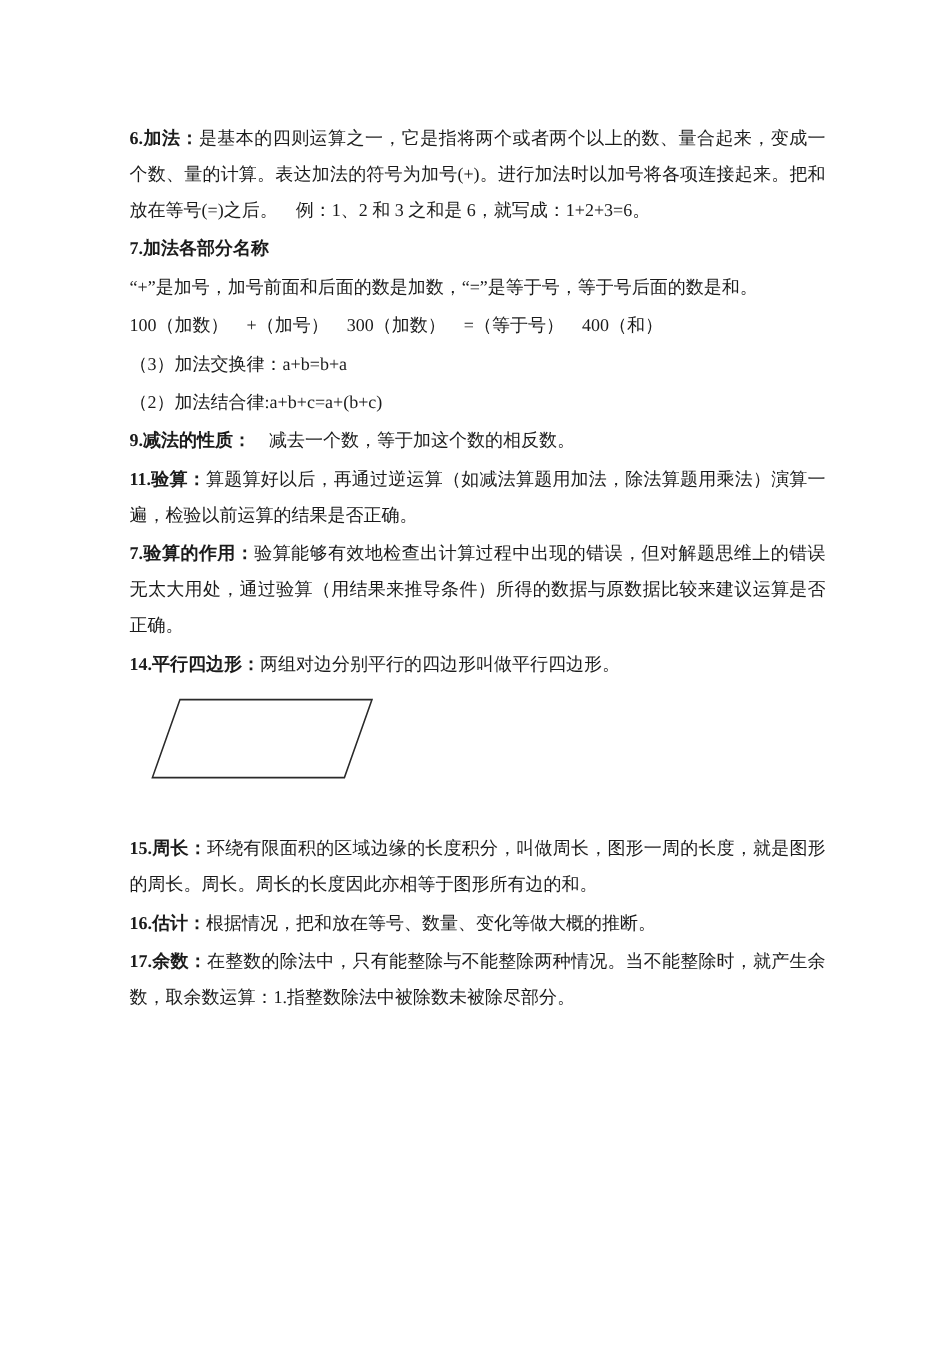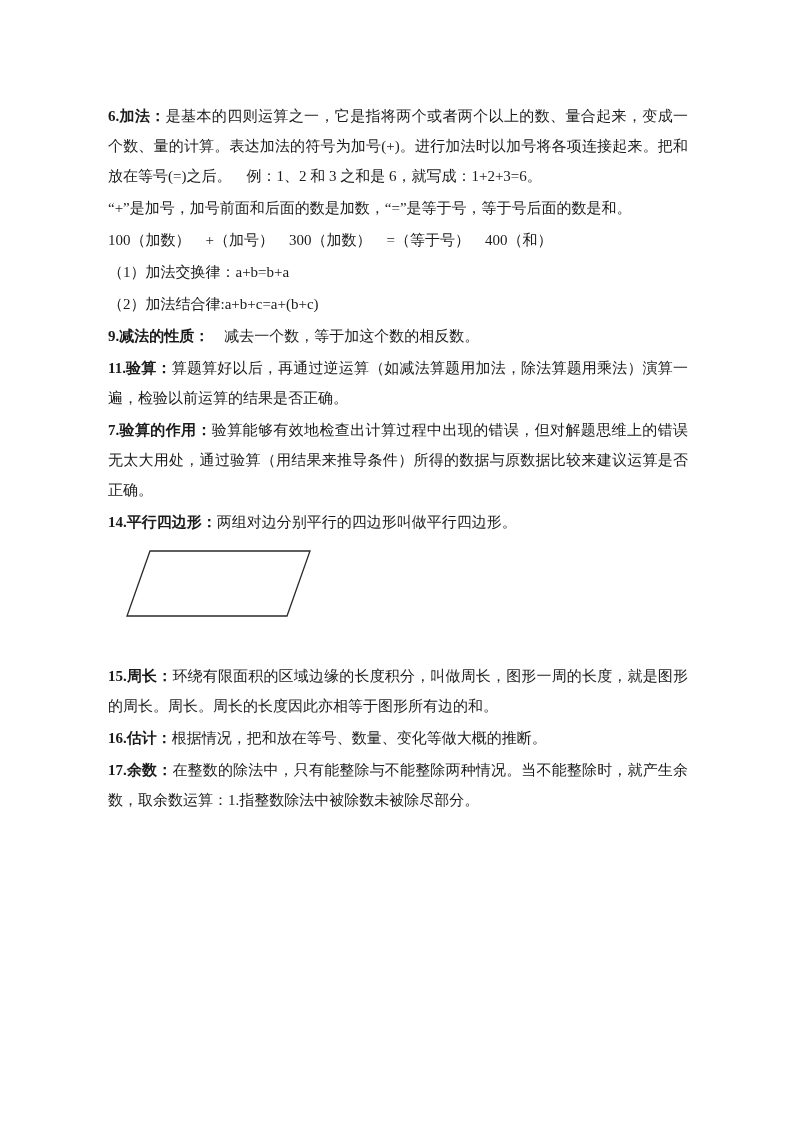--- a/index.html
+++ b/index.html
@@ -41,27 +41,28 @@
   }
 </style>
 </head>
 <body>
 
 <div class="page">
   <div class="content">
 
     <p class="para"><span class="lead">6.加法：</span><span>是基本的四则运算之一，它是指将两个或者两个以上的数、量合起来，变成一个数、量的计算。表达加法的符号为加号(+)。进行加法时以加号将各项连接起来。把和放在等号(=)之后。　例：1、2 和 3 之和是 6，就写成：1+2+3=6。</span></p>
 
+    <p class="para"><span class="lead">7.加法各部分名称</span><span></span></p>
 
     <p class="para"><span class="lead"></span><span>“+”是加号，加号前面和后面的数是加数，“=”是等于号，等于号后面的数是和。</span></p>
 
     <p class="para"><span class="lead"></span><span>100（加数）　+（加号）　300（加数）　=（等于号）　400（和）</span></p>
 
 
-    <p class="para"><span class="lead"></span><span>（1）加法交换律：a+b=b+a</span></p>
+    <p class="para"><span class="lead"></span><span>（3）加法交换律：a+b=b+a</span></p>
 
     <p class="para"><span class="lead"></span><span>（2）加法结合律:a+b+c=a+(b+c)</span></p>
 
 
     <p class="para"><span class="lead">9.减法的性质：</span><span>　减去一个数，等于加这个数的相反数。</span></p>
 
     <p class="para"><span class="lead">11.验算：</span><span>算题算好以后，再通过逆运算（如减法算题用加法，除法算题用乘法）演算一遍，检验以前运算的结果是否正确。</span></p>
 
     <p class="para"><span class="lead">7.验算的作用：</span><span>验算能够有效地检查出计算过程中出现的错误，但对解题思维上的错误无太大用处，通过验算（用结果来推导条件）所得的数据与原数据比较来建议运算是否正确。</span></p>
 

